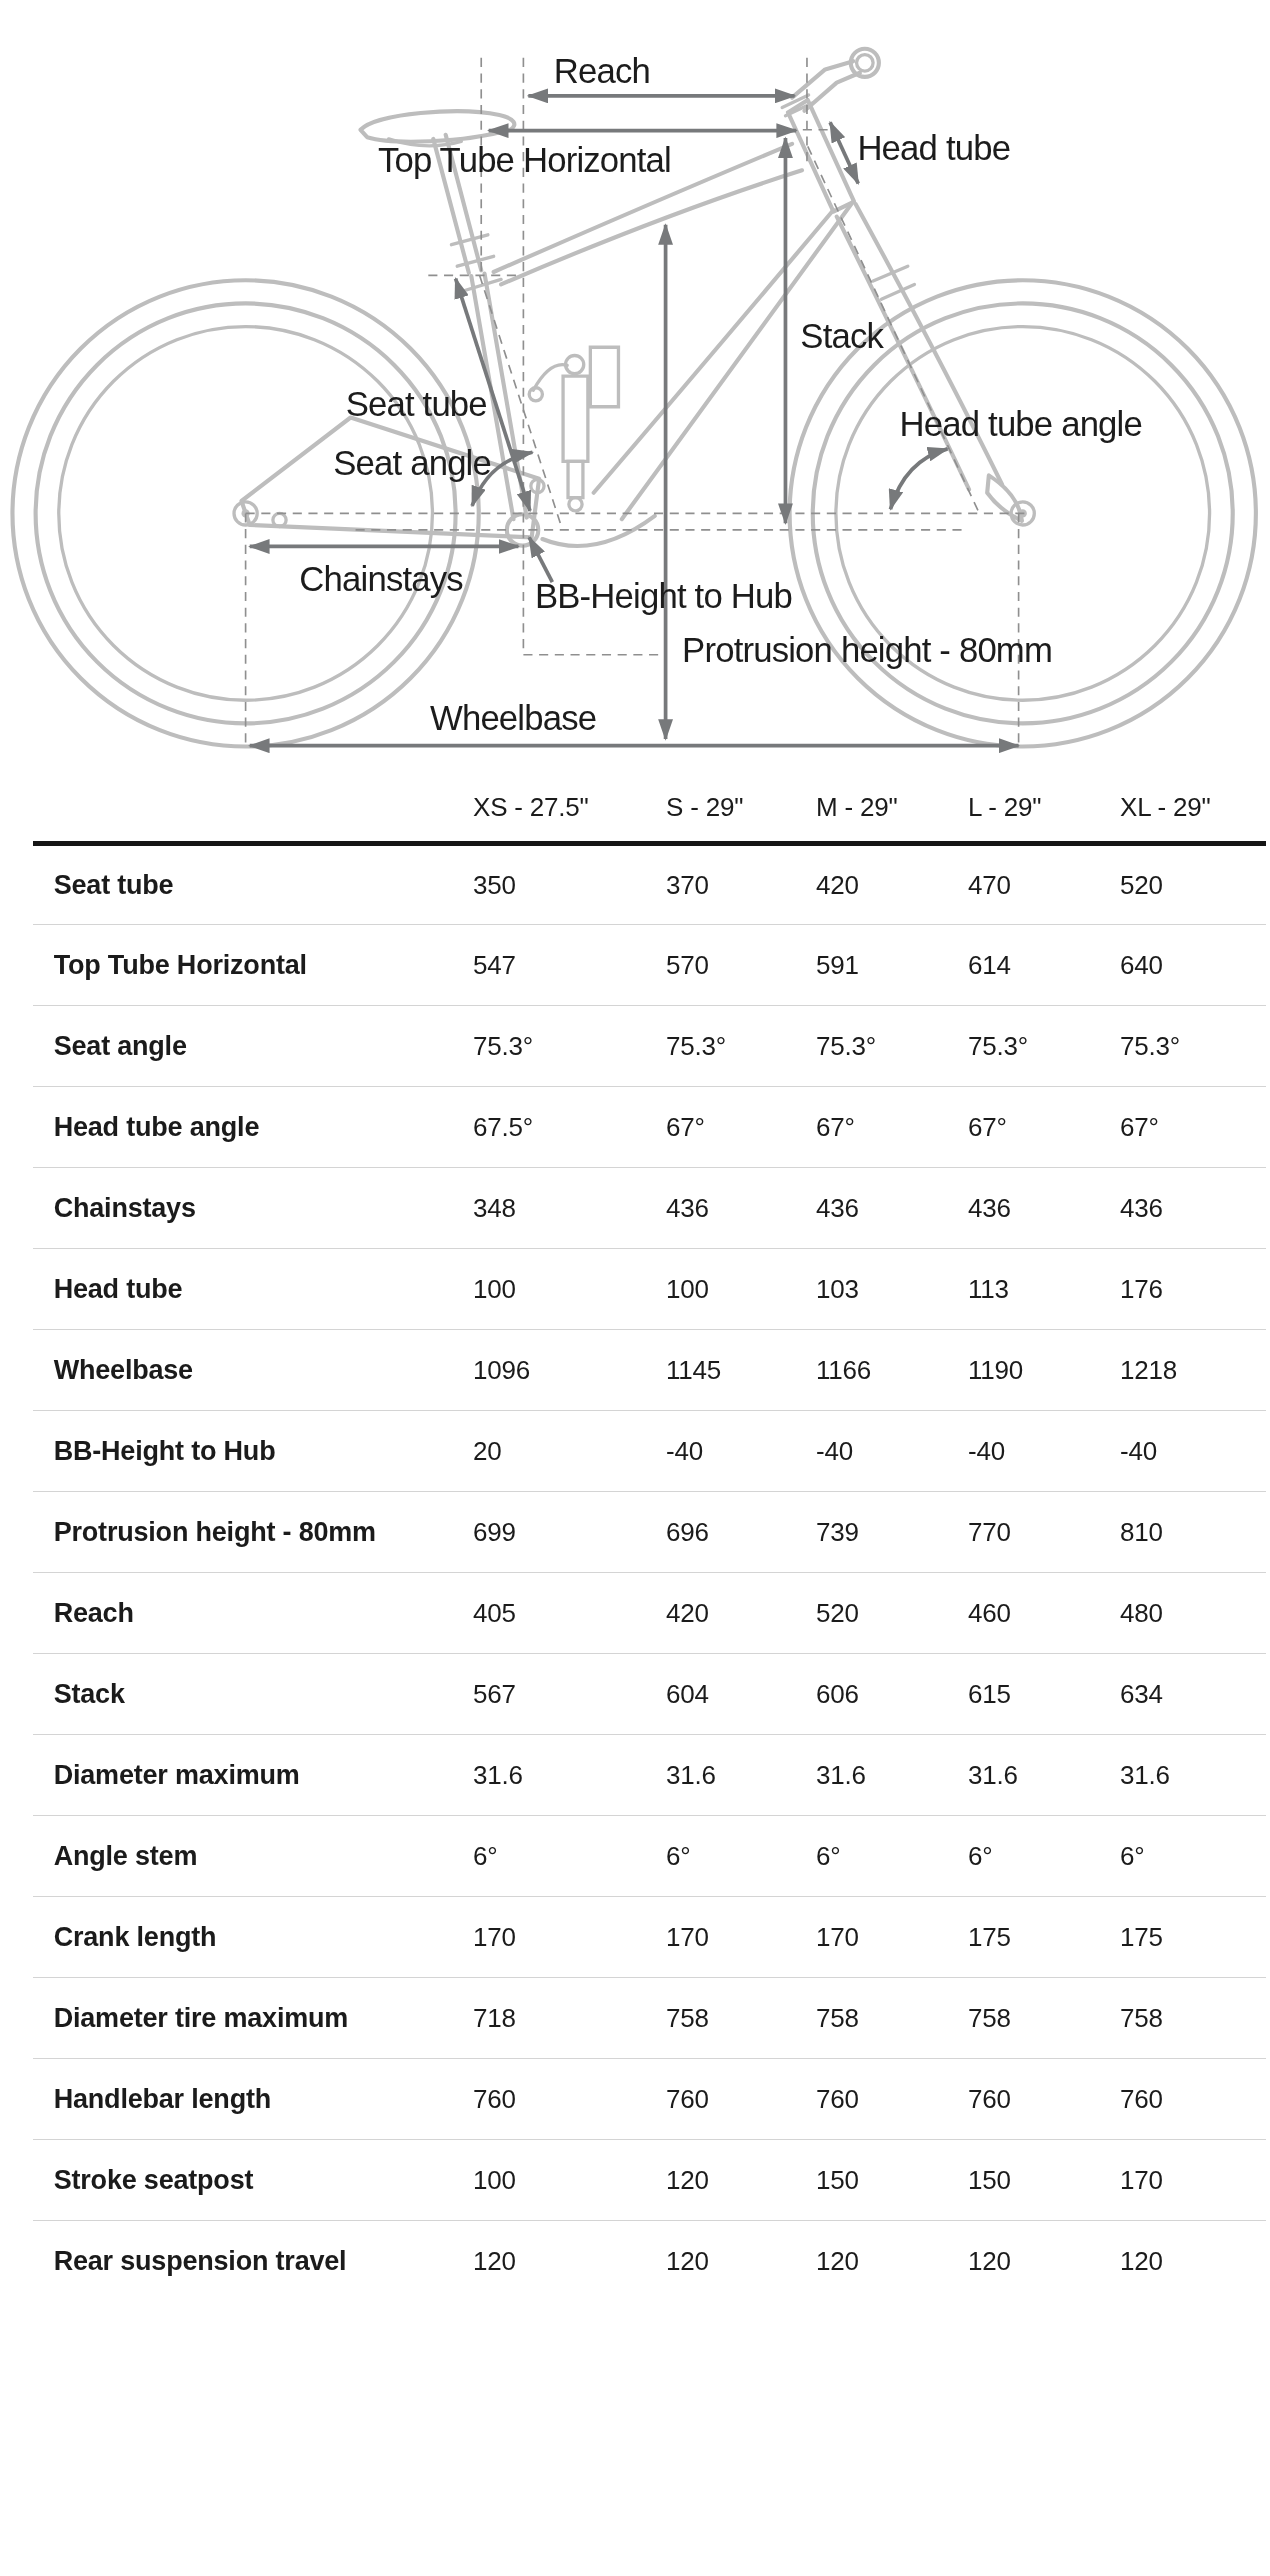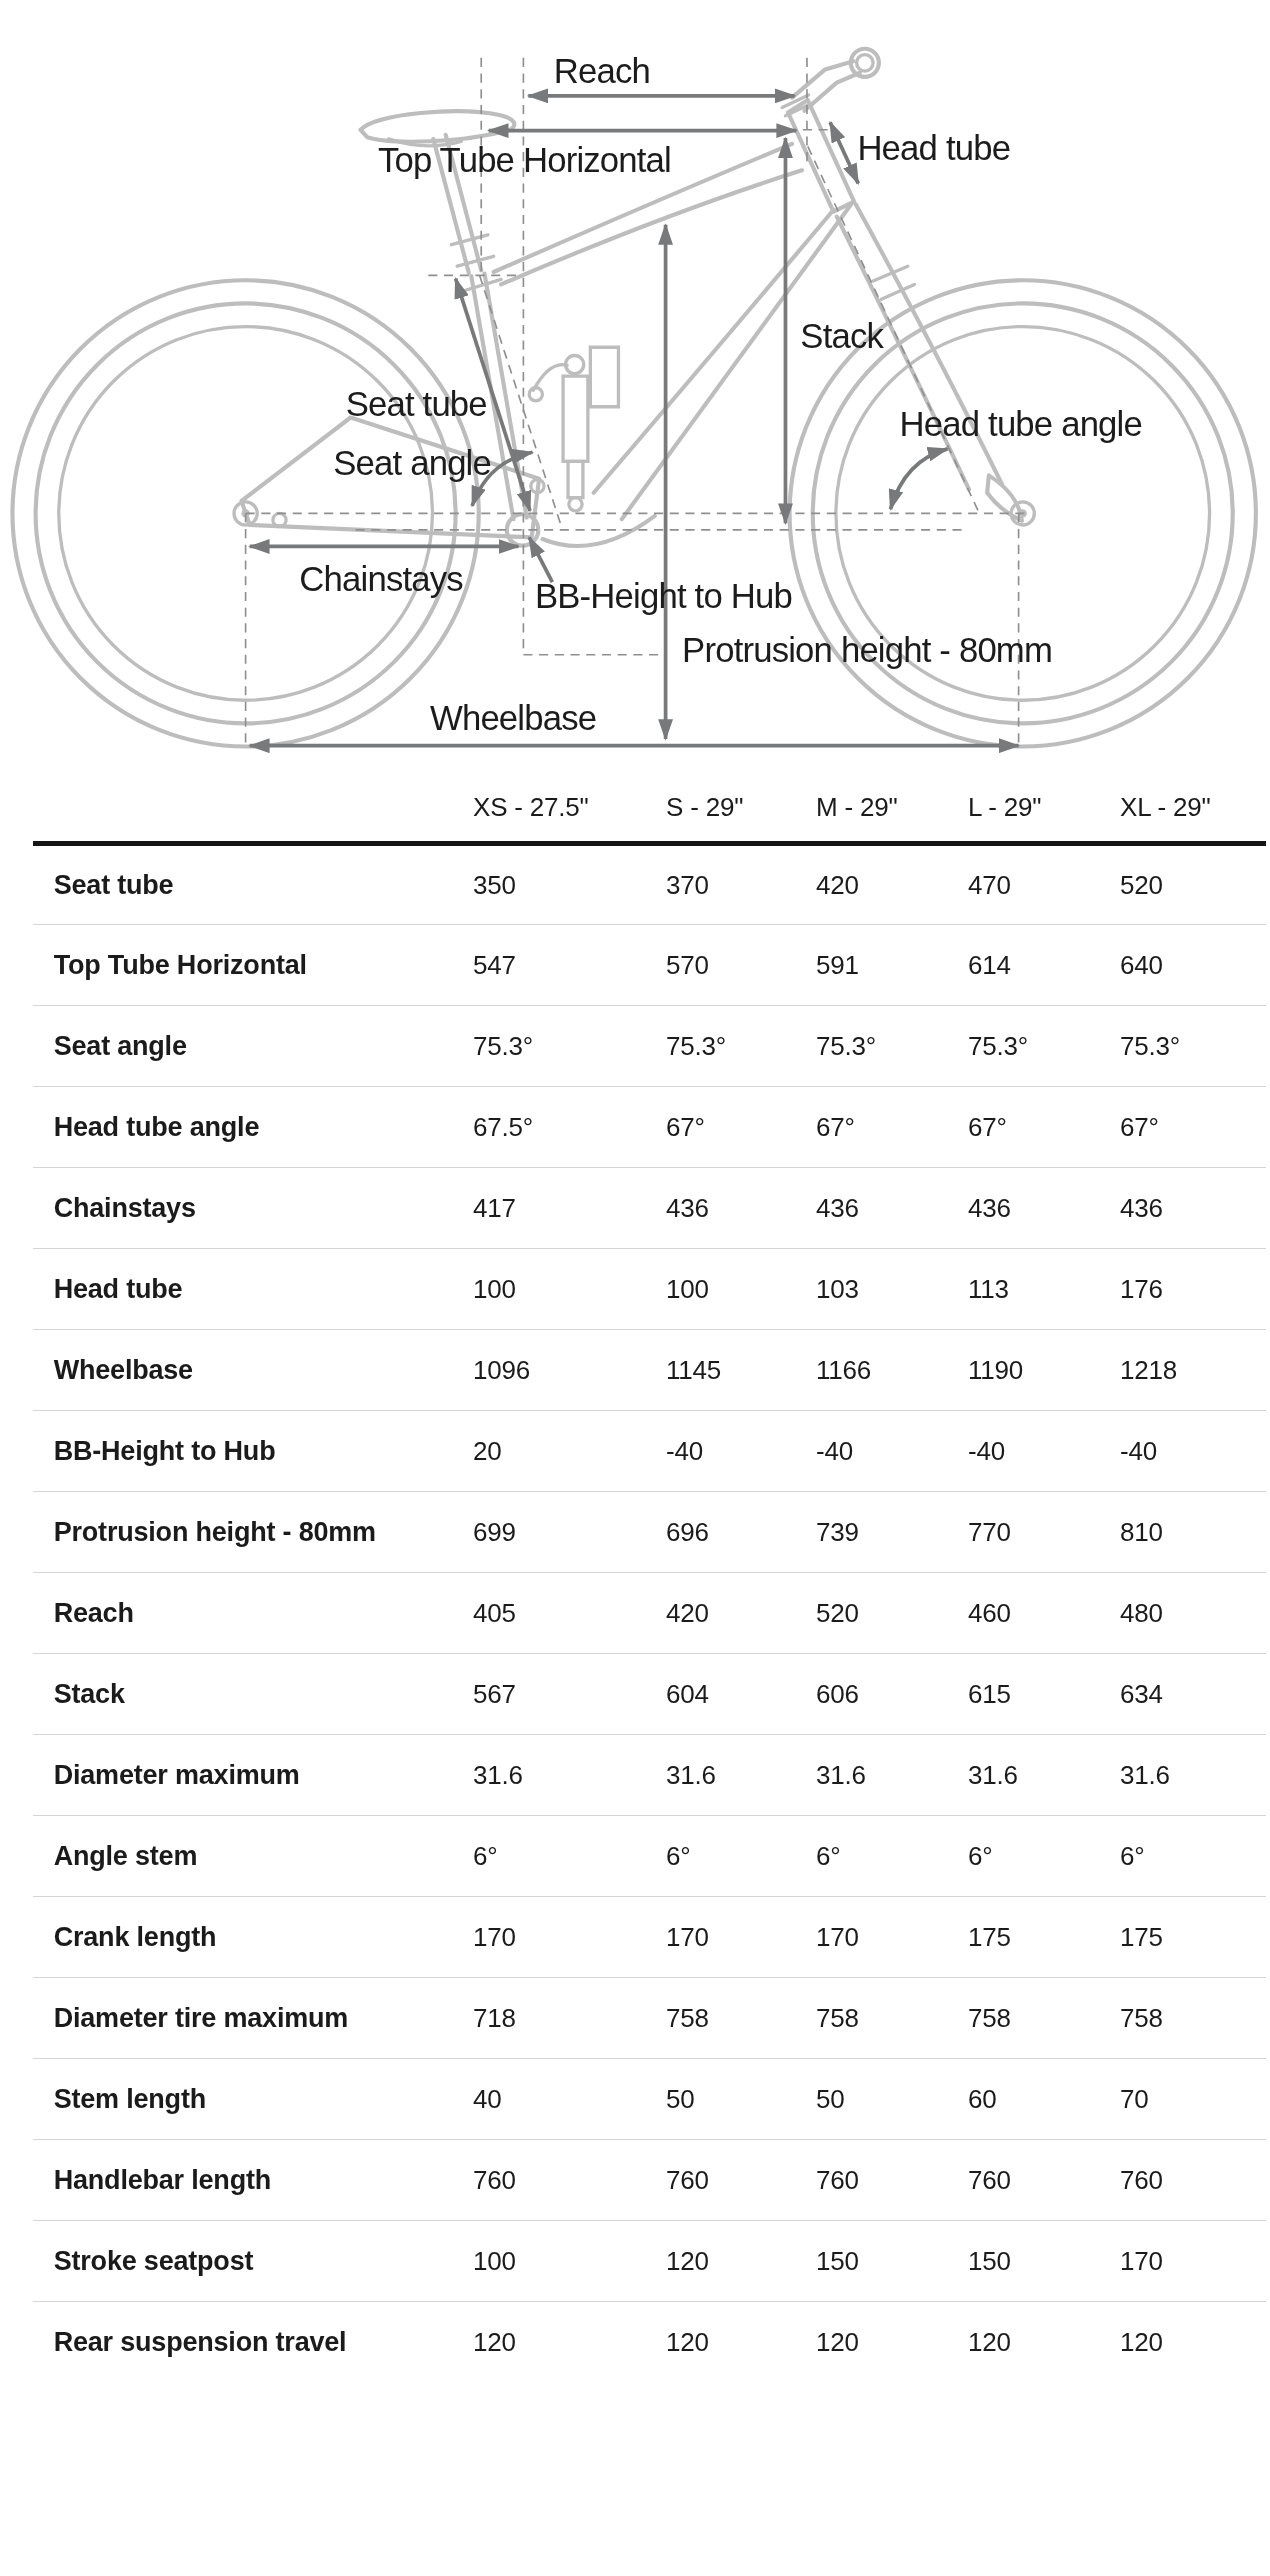--- a/index.html
+++ b/index.html
@@ -202,21 +202,21 @@
         <tr>
           <th>Head tube angle</th>
           <td>67.5°</td>
           <td>67°</td>
           <td>67°</td>
           <td>67°</td>
           <td>67°</td>
         </tr>
         <tr>
           <th>Chainstays</th>
-          <td>417</td>
+          <td>348</td>
           <td>436</td>
           <td>436</td>
           <td>436</td>
           <td>436</td>
         </tr>
         <tr>
           <th>Head tube</th>
           <td>100</td>
           <td>100</td>
           <td>103</td>
@@ -289,28 +289,20 @@
         </tr>
         <tr>
           <th>Diameter tire maximum</th>
           <td>718</td>
           <td>758</td>
           <td>758</td>
           <td>758</td>
           <td>758</td>
         </tr>
         <tr>
-          <th>Stem length</th>
-          <td>40</td>
-          <td>50</td>
-          <td>50</td>
-          <td>60</td>
-          <td>70</td>
-        </tr>
-        <tr>
           <th>Handlebar length</th>
           <td>760</td>
           <td>760</td>
           <td>760</td>
           <td>760</td>
           <td>760</td>
         </tr>
         <tr>
           <th>Stroke seatpost</th>
           <td>100</td>

